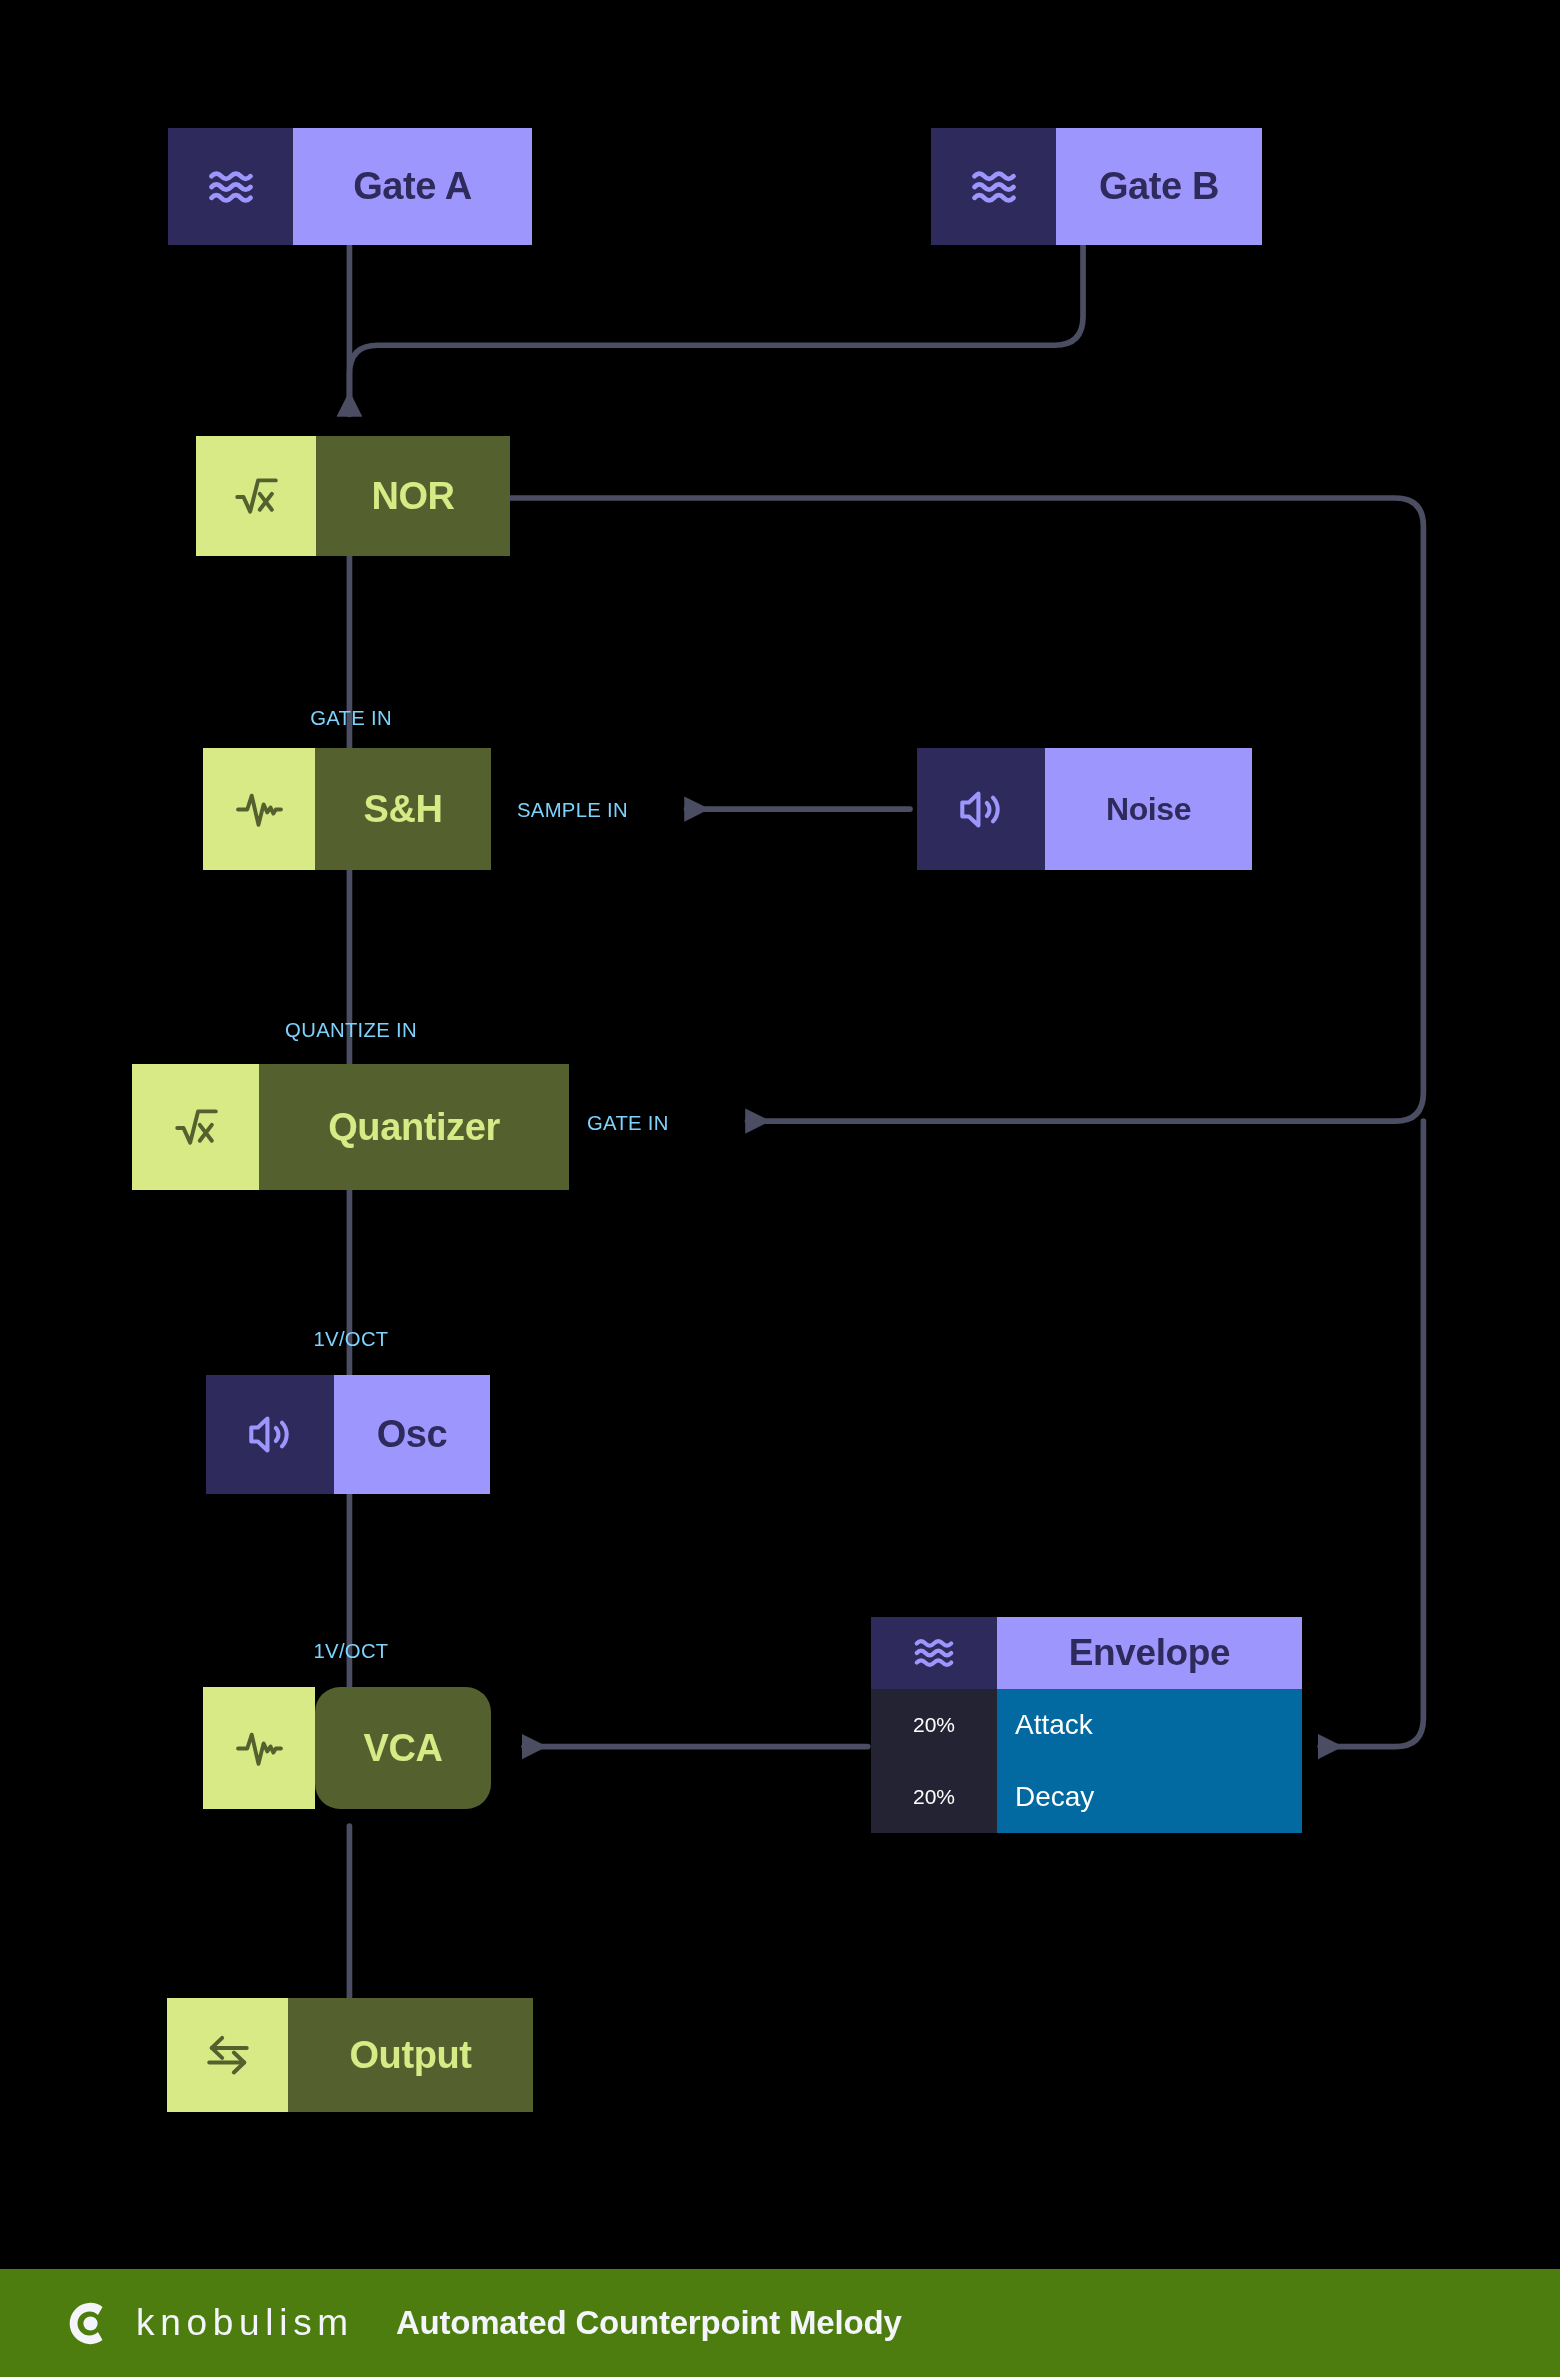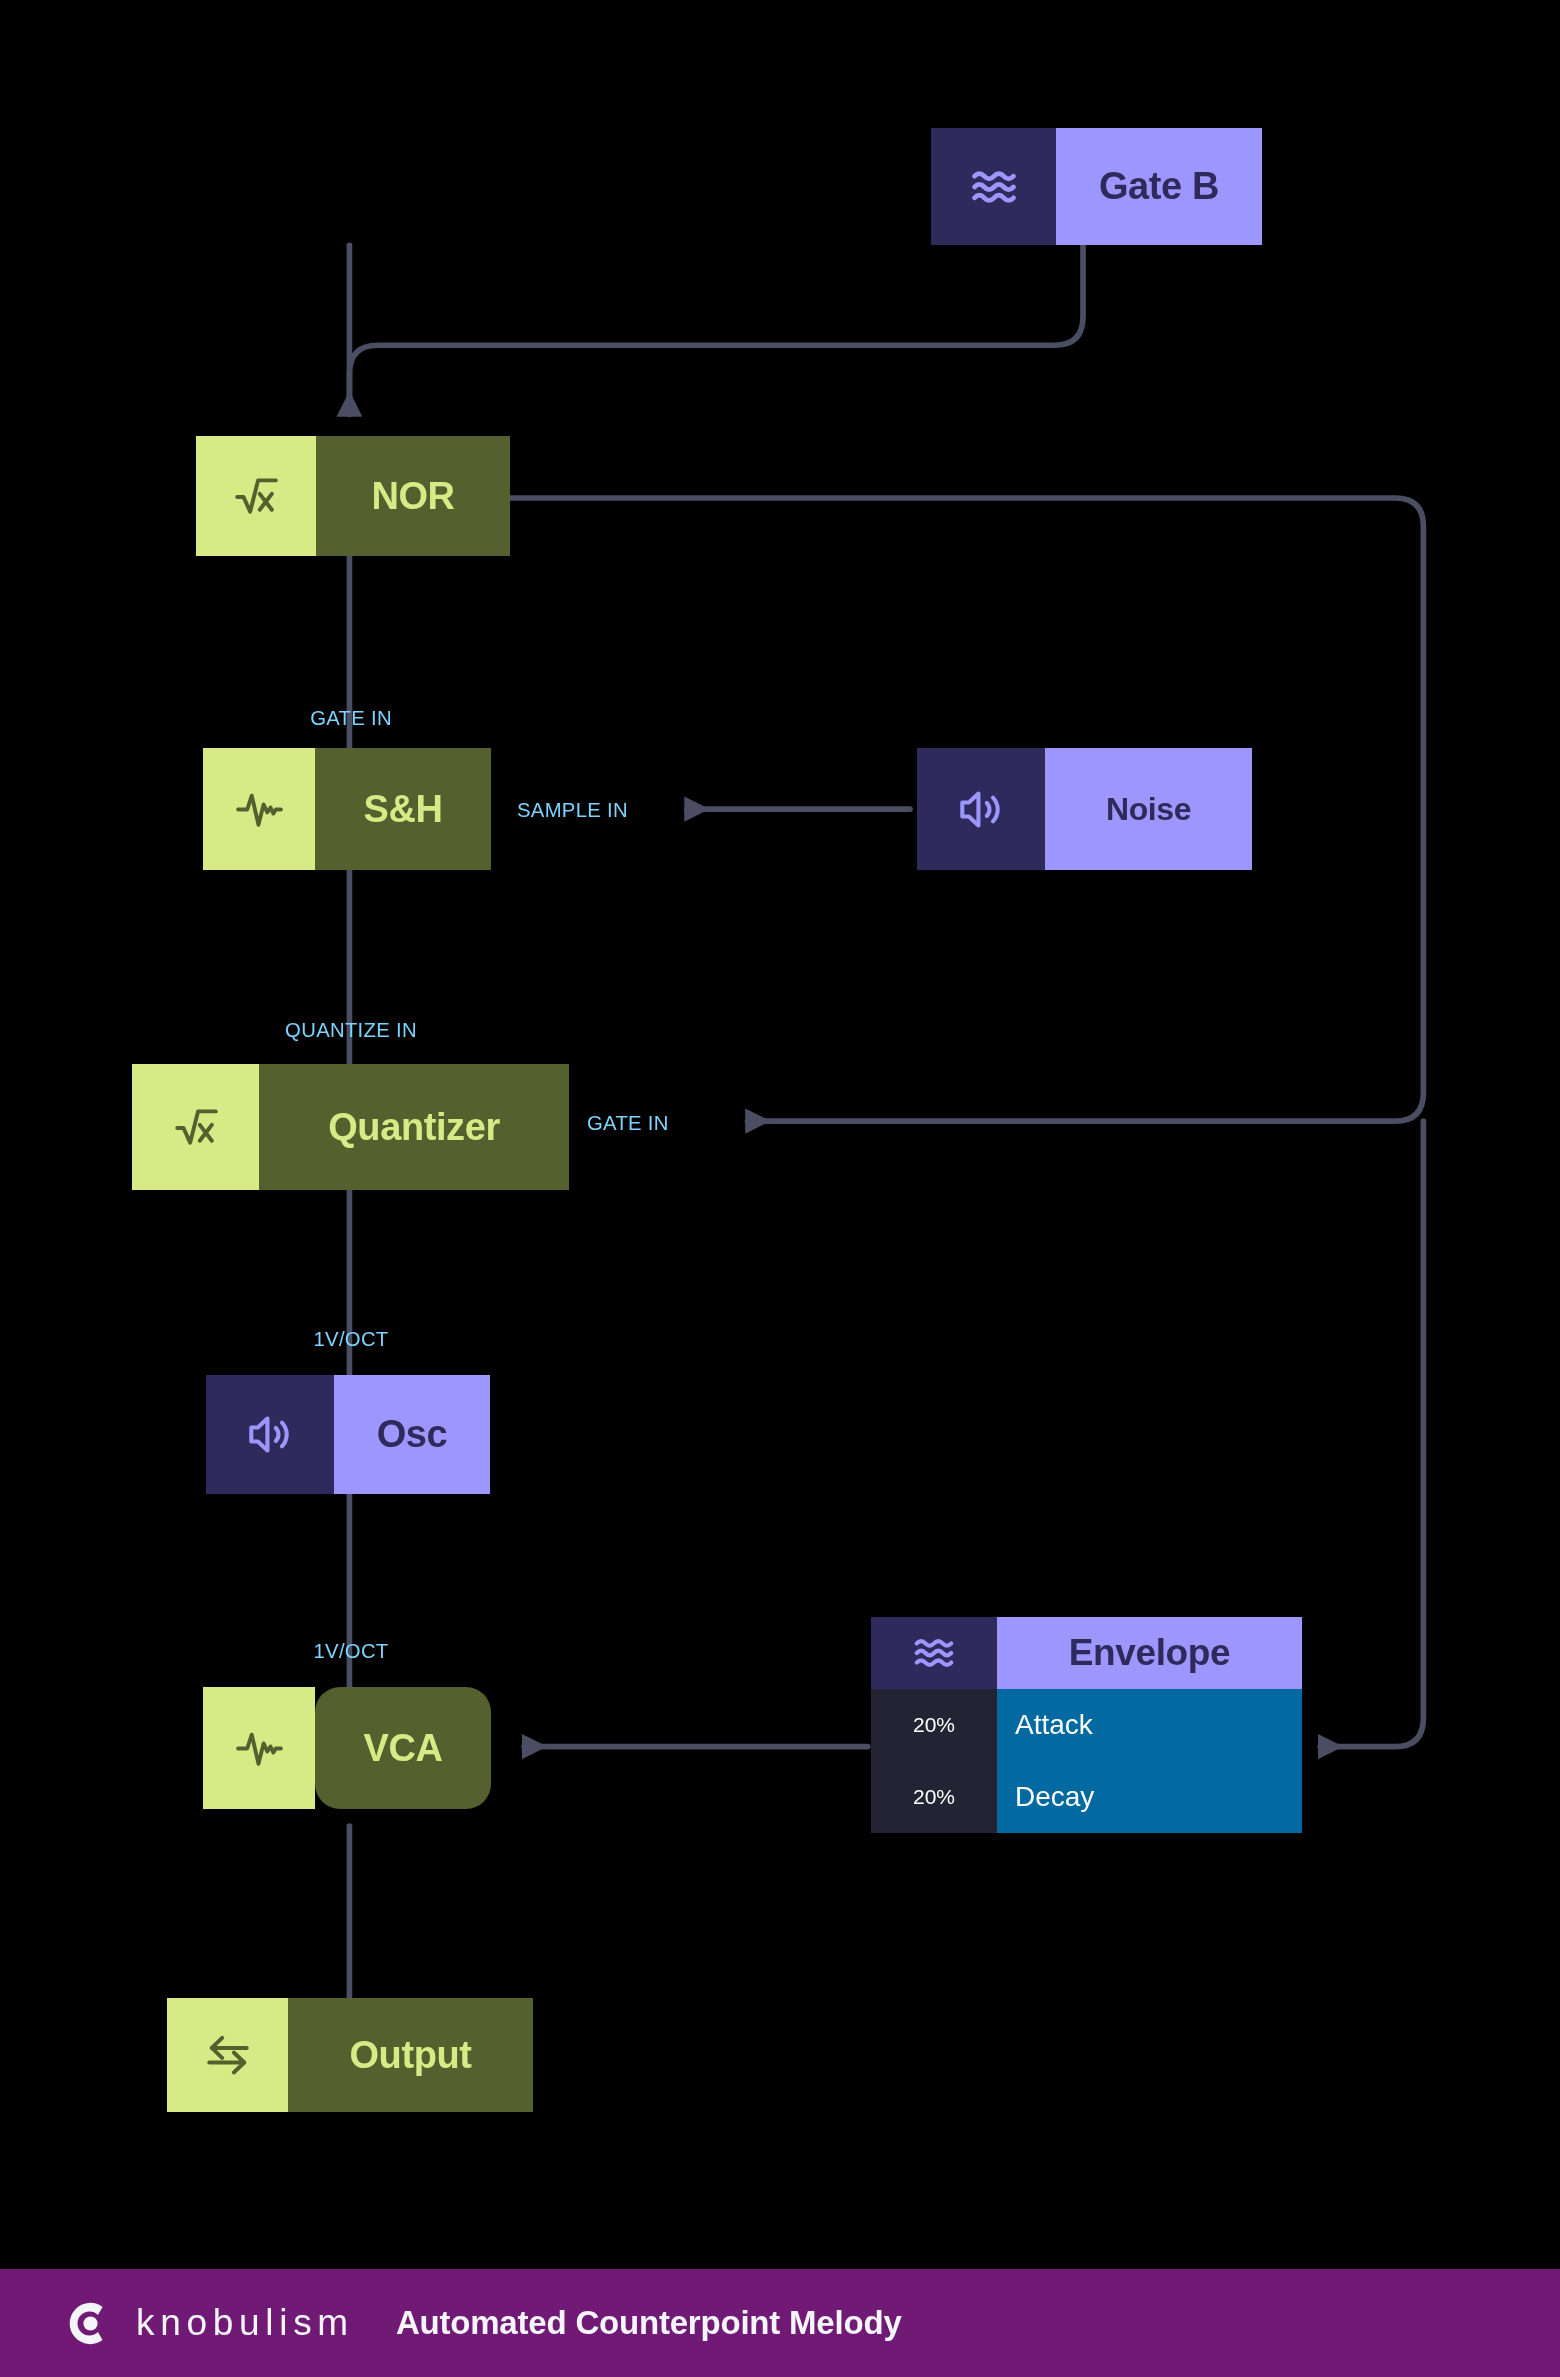--- a/index.html
+++ b/index.html
@@ -114,21 +114,21 @@
   }
   .edge-label.centered { transform: translateX(-50%); }
 
   
   #footer {
     position: absolute;
     left: 0;
     bottom: 0;
     width: 1560px;
     height: 108px;
-    background: #701a75;
+    background: #4d7c0f;
     display: flex;
     align-items: center;
     padding-left: 63px;
     box-sizing: border-box;
   }
   #brand-name {
     color: #f4f5fb;
     font-size: 37px;
     font-weight: normal;
     letter-spacing: 5.7px;
@@ -176,20 +176,30 @@
       <path d="M 430 1450 L 430 1775" marker-end="url(#ah)"></path>
 
       <path d="M 430 1838 L 430 2175" marker-end="url(#ah)"></path>
 
       <path d="M 1068 2150 L 645 2150" marker-end="url(#ah)"></path>
 
       <path d="M 430 2248 L 430 2590" marker-end="url(#ah)"></path>
     </g>
   </svg>
 
+  <div class="node n-purple" style="left:168px; top:128px; width:364px; height:117px;">
+    <div class="node-icon" style="width:125px;">
+      <svg width="52" height="52" viewBox="0 0 24 24" fill="none" stroke-width="2.2" stroke-linecap="round" stroke-linejoin="round">
+        <path d="M3 7c1.5-1.6 3-1.6 4.5 0s3 1.6 4.5 0 3-1.6 4.5 0 3 1.6 4.5 0"></path>
+        <path d="M3 12c1.5-1.6 3-1.6 4.5 0s3 1.6 4.5 0 3-1.6 4.5 0 3 1.6 4.5 0"></path>
+        <path d="M3 17c1.5-1.6 3-1.6 4.5 0s3 1.6 4.5 0 3-1.6 4.5 0 3 1.6 4.5 0"></path>
+      </svg>
+    </div>
+    <div class="node-label" style="font-size:38px;">Gate A</div>
+  </div>
 
   <div class="node n-purple" style="left:904px; top:128px; width:358px; height:117px;padding-left:27px;">
     <div class="node-icon" style="width:125px;">
       <svg width="52" height="52" viewBox="0 0 24 24" fill="none" stroke-width="2.2" stroke-linecap="round" stroke-linejoin="round">
         <path d="M3 7c1.5-1.6 3-1.6 4.5 0s3 1.6 4.5 0 3-1.6 4.5 0 3 1.6 4.5 0"></path>
         <path d="M3 12c1.5-1.6 3-1.6 4.5 0s3 1.6 4.5 0 3-1.6 4.5 0 3 1.6 4.5 0"></path>
         <path d="M3 17c1.5-1.6 3-1.6 4.5 0s3 1.6 4.5 0 3-1.6 4.5 0 3 1.6 4.5 0"></path>
       </svg>
     </div>
     <div class="node-label" style="font-size:38px;">Gate B</div>

